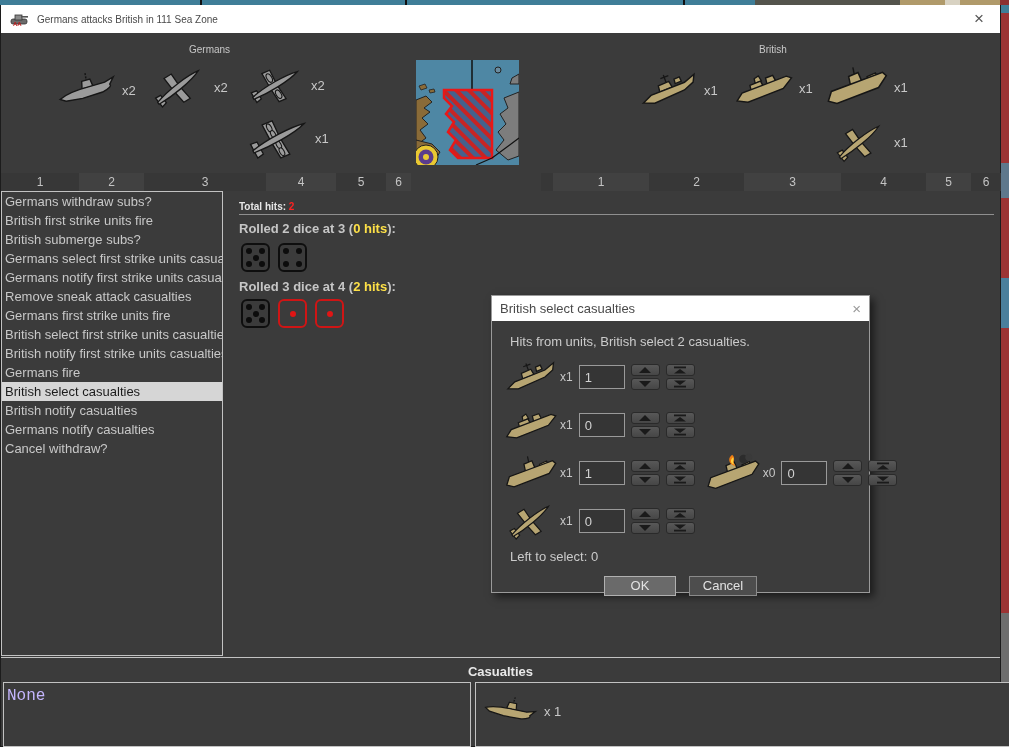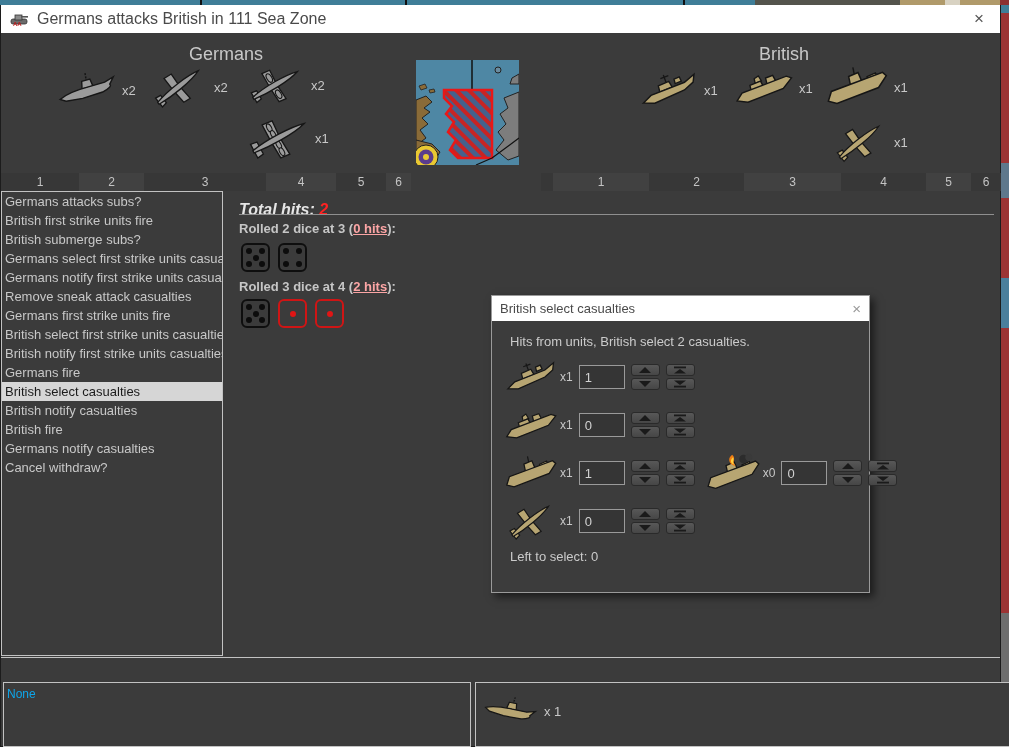--- a/index.html
+++ b/index.html
@@ -10,26 +10,26 @@
   
   #map-top { position:absolute; left:0; top:0; width:1009px; height:5px; }
   #map-right { position:absolute; left:1001px; top:5px; width:8px; height:742px; }
   #map-right div { width:100%; }
 
   
   #window { position:absolute; left:0; top:5px; width:1001px; height:742px;
             background:#3b3b3b; border:1px solid #1c1c1c; border-top:none; }
   #titlebar { position:absolute; left:0; top:0; width:100%; height:28px; background:#ffffff;
               display:flex; align-items:center; padding-left:8px; }
-  #titlebar .title { font-size:16px; color:#4a4a4a; margin-left:8px; }
+  #titlebar .title { font-size:10px; color:#4a4a4a; margin-left:8px; }
   #win-close { position:absolute; right:12px; top:5px; width:18px; height:18px; color:#555;
                font-size:17px; line-height:18px; text-align:center; cursor:default; font-weight:300;}
 
   
-  .side-label { position:absolute; top:39px; font-size:18px; color:#c8c8c8; }
+  .side-label { position:absolute; top:39px; font-size:10px; color:#c8c8c8; }
   .unit { position:absolute; display:flex; align-items:center; gap:5px; }
   .unit svg { display:block; }
   .unit .cnt { font-size:13px; color:#c8c8c8; }
   .de { color:#9b9b9b; }
   .uk { color:#b7a572; }
 
   
   .numstrip { position:absolute; top:168px; height:18px; display:flex; }
   .numstrip .cell { height:18px; display:flex; align-items:center; justify-content:center;
                     font-size:12px; color:#c4c4c4; }
@@ -37,25 +37,25 @@
   .numstrip .even { background:#414141; }
 
   
   #phase-panel { position:absolute; left:0; top:186px; width:222px; height:465px;
                  border:1px solid #c2c2c2; background:#3b3b3b; }
   .phase-item { height:19px; line-height:19px; font-size:13px; color:#c8c8c8;
                 padding-left:3px; white-space:nowrap; overflow:hidden; }
   .phase-item.sel { background:#d6d6d6; color:#1c1c1c; }
 
   
-  #total-hits { position:absolute; left:238px; top:196px; font-size:16px; font-weight:bold; color:#e6e6e6;font-style:italic; }
+  #total-hits { position:absolute; left:238px; top:196px; font-size:10px; font-weight:bold; color:#e6e6e6; }
   #total-hits .red { color:#ff2222; }
   #hits-rule { position:absolute; left:238px; top:209px; width:755px; height:1px; background:#8f8f8f; }
   .roll-label { position:absolute; left:238px; font-size:13px; font-weight:bold; color:#c6c6c6; }
-  .roll-label .red { color:#fca5a5;text-decoration:underline; }
+  .roll-label .red { color:#fde047; }
   .dice-row { position:absolute; left:240px; display:flex; gap:8px; }
   .die { width:29px; height:29px; border:2px solid #0e0e0e; border-radius:6px; position:relative; }
   .die .pip { position:absolute; width:6px; height:6px; border-radius:50%; background:#0c0c0c; }
   .die.die-red { border-color:#cf1515; }
   .die.die-red .pip { background:#e01515; }
 
   
   #dialog { position:absolute; left:490px; top:290px; width:379px; height:298px;
             background:#3c3c3c; border:1px solid #9a9a9a; box-shadow:4px 4px 8px rgba(0,0,0,.55); }
   #dialog-titlebar { height:25px; background:#ffffff; display:flex; align-items:center;
@@ -81,21 +81,21 @@
   #cancel-btn { width:68px; background:#4d4d4d; border:1px solid #8a8a8a; }
 
   
   #casualties { position:absolute; left:0; top:652px; width:999px; height:91px;
                 border-top:1px solid #c2c2c2; }
   #casualties-header { text-align:center; font-size:13px; font-weight:bold; color:#e8e8e8;
                        margin-top:6px; }
   .cas-panel { position:absolute; top:24px; height:65px; border:1px solid #c2c2c2; background:#3b3b3b; }
   #cas-left { left:2px; width:468px; }
   #cas-right { left:474px; width:604px; }
-  #cas-none { font-size:12px; color:#0ea5e9; padding:4px 0 0 3px; }
+  #cas-none { font-size:16px; color:#c4b5fd; padding:4px 0 0 3px;font-family:Liberation Mono, monospace; }
   #cas-unit { display:flex; align-items:center; gap:8px; padding:8px 0 0 8px; }
   #cas-unit .cnt { font-size:13px; color:#c8c8c8; }
 </style>
 </head>
 <body>
 
 <svg width="0" height="0" style="position:absolute">
   <defs>
     <pattern id="battle-stripes" width="9" height="9" patternUnits="userSpaceOnUse" patternTransform="rotate(45)">
       <rect width="9" height="9" fill="#c82424"></rect>
@@ -300,33 +300,32 @@
     <div class="cell odd" style="width:12px"></div>
     <div class="cell even" style="width:96px">1</div>
     <div class="cell odd" style="width:95px">2</div>
     <div class="cell even" style="width:97px">3</div>
     <div class="cell odd" style="width:85px">4</div>
     <div class="cell even" style="width:45px">5</div>
     <div class="cell odd" style="width:30px">6</div>
   </div>
 
   <div id="phase-panel">
-      <div class="phase-item">Germans attacks subs?</div>
+      <div class="phase-item">Germans withdraw subs?</div>
       <div class="phase-item">British first strike units fire</div>
       <div class="phase-item">British submerge subs?</div>
       <div class="phase-item">Germans select first strike units casualties</div>
       <div class="phase-item">Germans notify first strike units casualties</div>
       <div class="phase-item">Remove sneak attack casualties</div>
       <div class="phase-item">Germans first strike units fire</div>
       <div class="phase-item">British select first strike units casualties</div>
       <div class="phase-item">British notify first strike units casualties</div>
       <div class="phase-item">Germans fire</div>
       <div class="phase-item sel">British select casualties</div>
       <div class="phase-item">British notify casualties</div>
-      <div class="phase-item">British fire</div>
       <div class="phase-item">Germans notify casualties</div>
       <div class="phase-item">Cancel withdraw?</div>
     </div>
 
   <div id="total-hits">
     <span>Total hits: </span><span class="red">2</span>
   </div>
   <div id="hits-rule"></div>
 
   <div class="roll-label" style="top:216px">
@@ -535,23 +534,28 @@
           <div class="spin-btn">
               <svg width="16" height="8">
                 <use href="#sym-spin-bottom"></use>
               </svg>
             </div>
         </div>
       </div>
     </div>
 
     <div id="left-select">Left to select: 0</div>
+    <div id="dialog-buttons">
+      <div class="dlg-btn" id="ok-btn">OK</div>
+      <div class="dlg-btn" id="cancel-btn">Cancel</div>
+    </div>
   </div>
 
   <div id="casualties">
+    <div id="casualties-header">Casualties</div>
     <div class="cas-panel" id="cas-left">
       <div id="cas-none">None</div>
     </div>
     <div class="cas-panel" id="cas-right">
       <div id="cas-unit">
         <svg class="uk" width="52" height="40" style="transform:rotate(28deg)">
             <use href="#sym-submarine"></use>
           </svg>
         <span class="cnt">x 1</span>
       </div>

